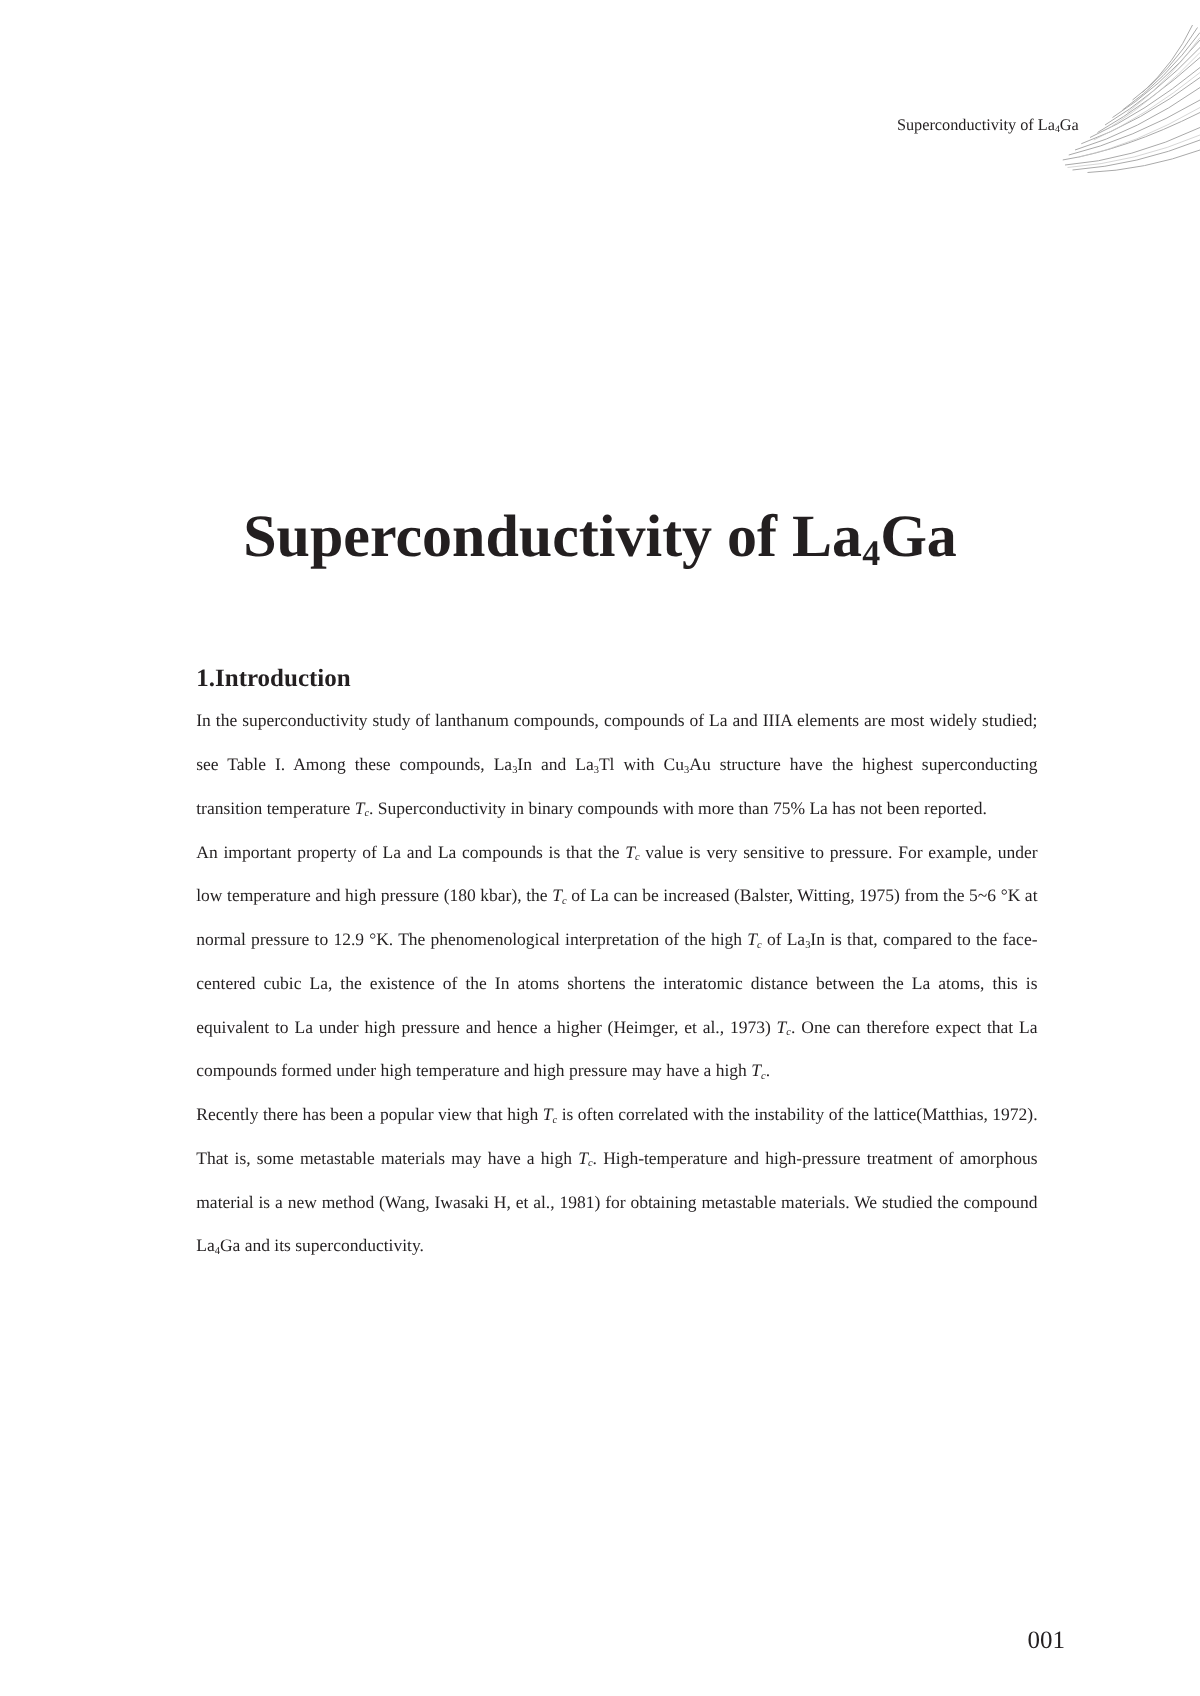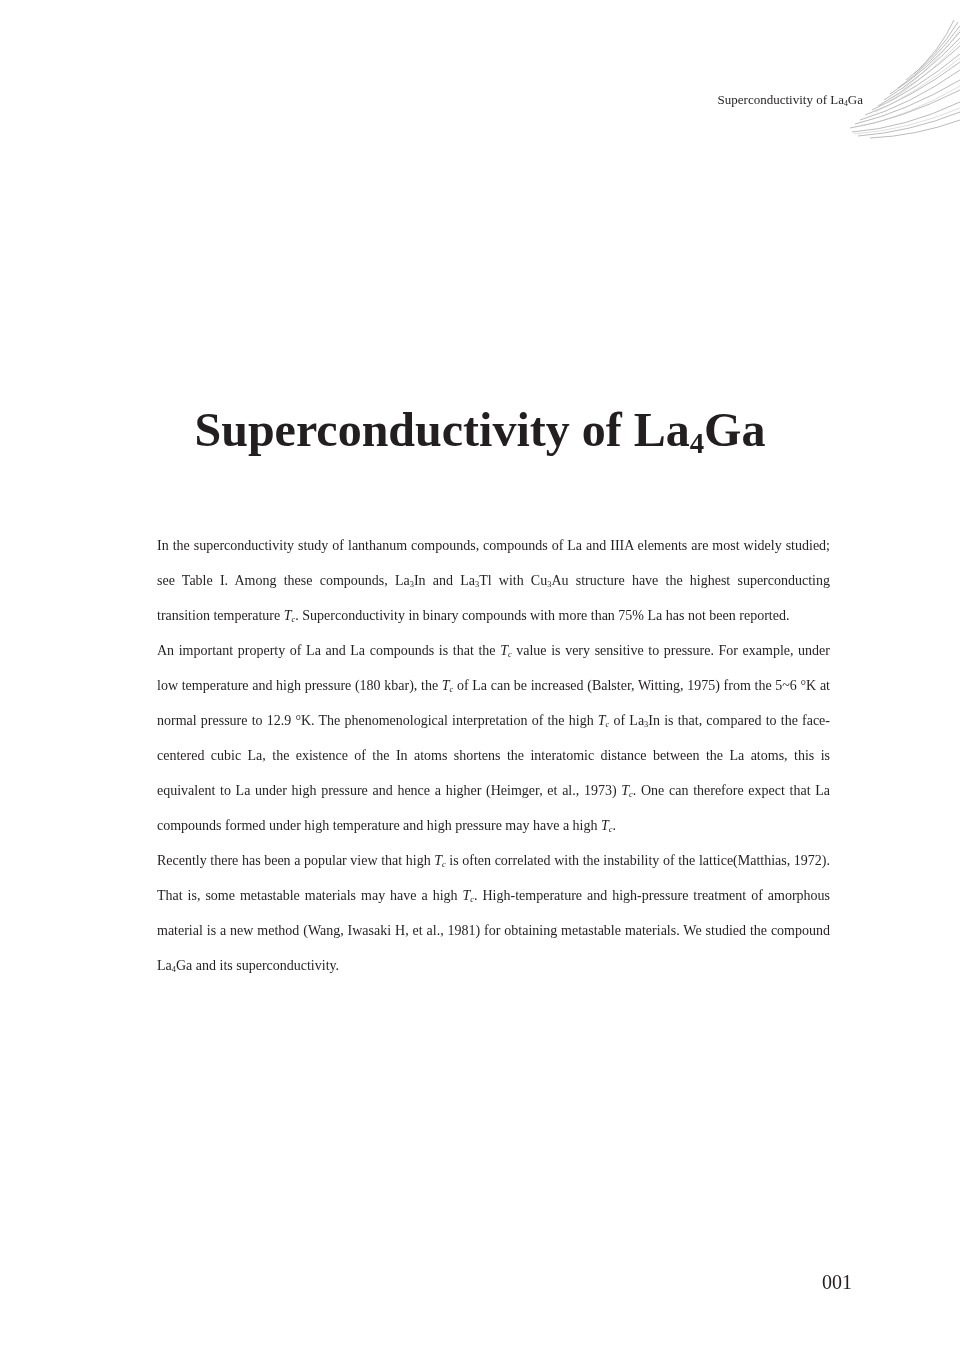--- a/index.html
+++ b/index.html
@@ -7,21 +7,21 @@
          font-family: "Liberation Serif", "DejaVu Serif", serif; color: #231f20; }
   .running-header { position: absolute; top: 92px; right: 97px; font-size: 13px; color: #231f20; }
   .running-header sub, .title sub, .para sub { font-size: 0.6em; vertical-align: -0.25em; line-height: 0; }
   .ornament { position: absolute; top: 20px; right: 0; width: 110px; height: 120px; }
   .title { position: absolute; top: 370px; left: 0; width: 100%; text-align: center;
            font-weight: bold; font-size: 48px; color: #231f20; letter-spacing: 0px; }
   .content { position: absolute; top: 528px; left: 157px; width: 673px; }
   .section-heading { font-weight: bold; font-size: 20px; margin: 0 0 2px 0; line-height: 30px; }
   .para { font-size: 14px; line-height: 35px; text-align: justify; margin: 0; }
   .para i { font-style: italic; }
-  .page-number { position: absolute; top: 1271px; left: 822px; font-size: 20px; color: #231f20; }
+  .page-number { position: absolute; top: 1301px; left: 822px; font-size: 20px; color: #231f20; }
 </style>
 </head>
 <body>
 
 <div class="running-header"><span>Superconductivity of La</span><sub>4</sub><span>Ga</span></div>
 
 <svg class="ornament" viewBox="0 0 110 120" xmlns="http://www.w3.org/2000/svg">
   <g stroke="#9a9a9a" stroke-width="0.8" fill="none" opacity="0.85">
     <path d="M0 108 Q50 100 110 70"></path>
     <path d="M5 104 Q55 92 110 60"></path>
@@ -43,20 +43,21 @@
     <path d="M25 92 Q68 72 110 38"></path>
     <path d="M38 82 Q76 58 110 22"></path>
     <path d="M52 70 Q84 46 110 10"></path>
     <path d="M4 114 Q58 110 110 88"></path>
   </g>
 </svg>
 
 <h1 class="title"><span>Superconductivity of La</span><sub>4</sub><span>Ga</span></h1>
 
 <div class="content">
+  <h2 class="section-heading">1.Introduction</h2>
 
   <p class="para"><span>In the superconductivity study of lanthanum compounds, compounds of La and IIIA elements are most widely studied; see Table I. Among these compounds, La</span><sub>3</sub><span>In and La</span><sub>3</sub><span>Tl with Cu</span><sub>3</sub><span>Au structure have the highest superconducting transition temperature </span><i>T</i><sub><i>c</i></sub><span>. Superconductivity in binary compounds with more than 75% La has not been reported.</span></p>
 
   <p class="para"><span>An important property of La and La compounds is that the </span><i>T</i><sub><i>c</i></sub><span> value is very sensitive to pressure. For example, under low temperature and high pressure (180 kbar), the </span><i>T</i><sub><i>c</i></sub><span> of La can be increased (Balster, Witting, 1975) from the 5~6 °K at normal pressure to 12.9 °K. The phenomenological interpretation of the high </span><i>T</i><sub><i>c</i></sub><span> of La</span><sub>3</sub><span>In is that, compared to the face-centered cubic La, the existence of the In atoms shortens the interatomic distance between the La atoms, this is equivalent to La under high pressure and hence a higher (Heimger, et al., 1973) </span><i>T</i><sub><i>c</i></sub><span>. One can therefore expect that La compounds formed under high temperature and high pressure may have a high </span><i>T</i><sub><i>c</i></sub><span>.</span></p>
 
   <p class="para"><span>Recently there has been a popular view that high </span><i>T</i><sub><i>c</i></sub><span> is often correlated with the instability of the lattice(Matthias, 1972). That is, some metastable materials may have a high </span><i>T</i><sub><i>c</i></sub><span>. High-temperature and high-pressure treatment of amorphous material is a new method (Wang, Iwasaki H, et al., 1981) for obtaining metastable materials. We studied the compound La</span><sub>4</sub><span>Ga and its superconductivity.</span></p>
 </div>
 
 <div class="page-number">001</div>
 

